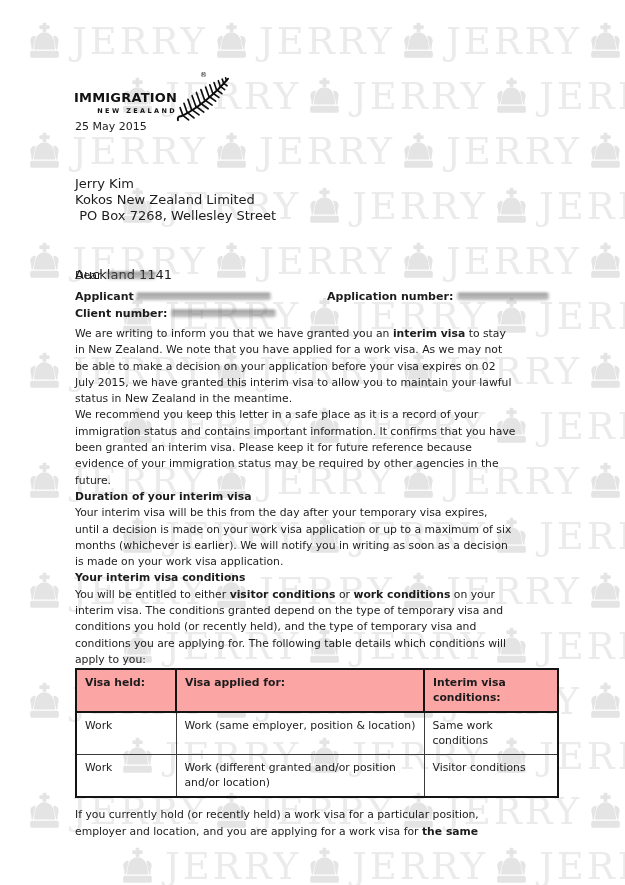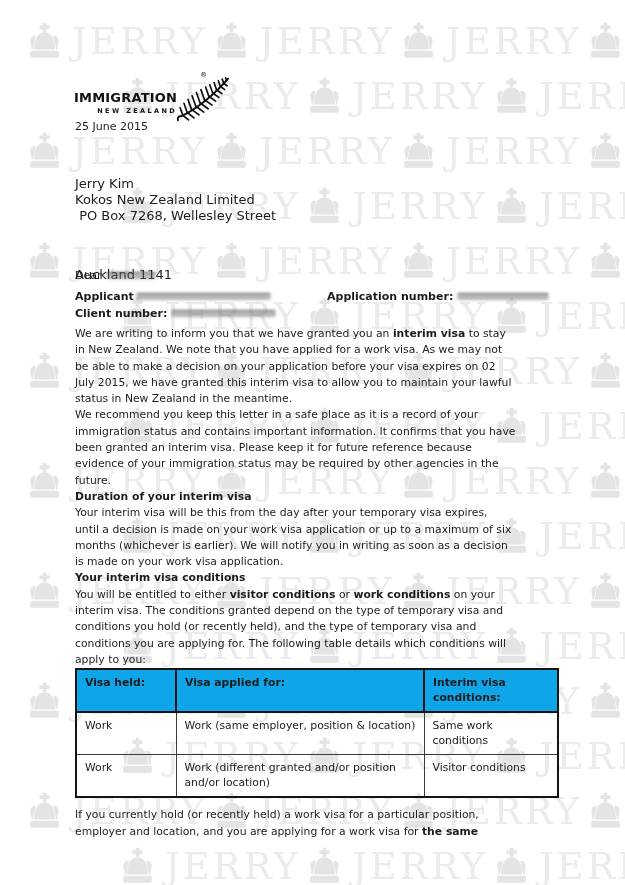--- a/index.html
+++ b/index.html
@@ -57,21 +57,21 @@
   table.visa{
     border-collapse:collapse;margin:0 0 9px 0;
     font-size:10.8px;line-height:15px;
     border:2px solid #141414;background:transparent;
   }
   table.visa th,table.visa td{
     border:1px solid #3a3a3a;vertical-align:top;text-align:left;
     padding:5px 8px 6px 8px;font-weight:normal;
   }
   table.visa th{
-    background:#0ea5e9;font-weight:bold;
+    background:#fca5a5;font-weight:bold;
     border:2px solid #141414;
   }
   .col1{width:82px;min-width:82px;}
   .col2{width:230px;min-width:230px;}
   .col3{width:116px;min-width:116px;}
 </style>
 </head>
 <body>
 
 <svg width="0" height="0" style="position:absolute">
@@ -451,21 +451,21 @@
           <path d="M37 25.2 L44.1 30.3"></path>
             <path d="M41 21.8 L47.4 26.4"></path>
             <path d="M45 18.4 L50.6 22.5"></path>
           <path d="M49 15 L53.5 18.3"></path>
             <path d="M52.5 11.8 L55.9 14.3"></path>
         </g>
       </svg>
     </div>
     <span class="reg">®</span>
 
-    <div class="abs date">25 June 2015</div>
+    <div class="abs date">25 May 2015</div>
     <div class="abs addr">
       <div>Jerry Kim
 Kokos New Zealand Limited
  PO Box 7268, Wellesley Street</div>
       <div class="city">Auckland 1141</div>
     </div>
 
     <div class="abs salutation">
       <span>Dear</span><span class="redact" style="width:50px"></span>
     </div>

